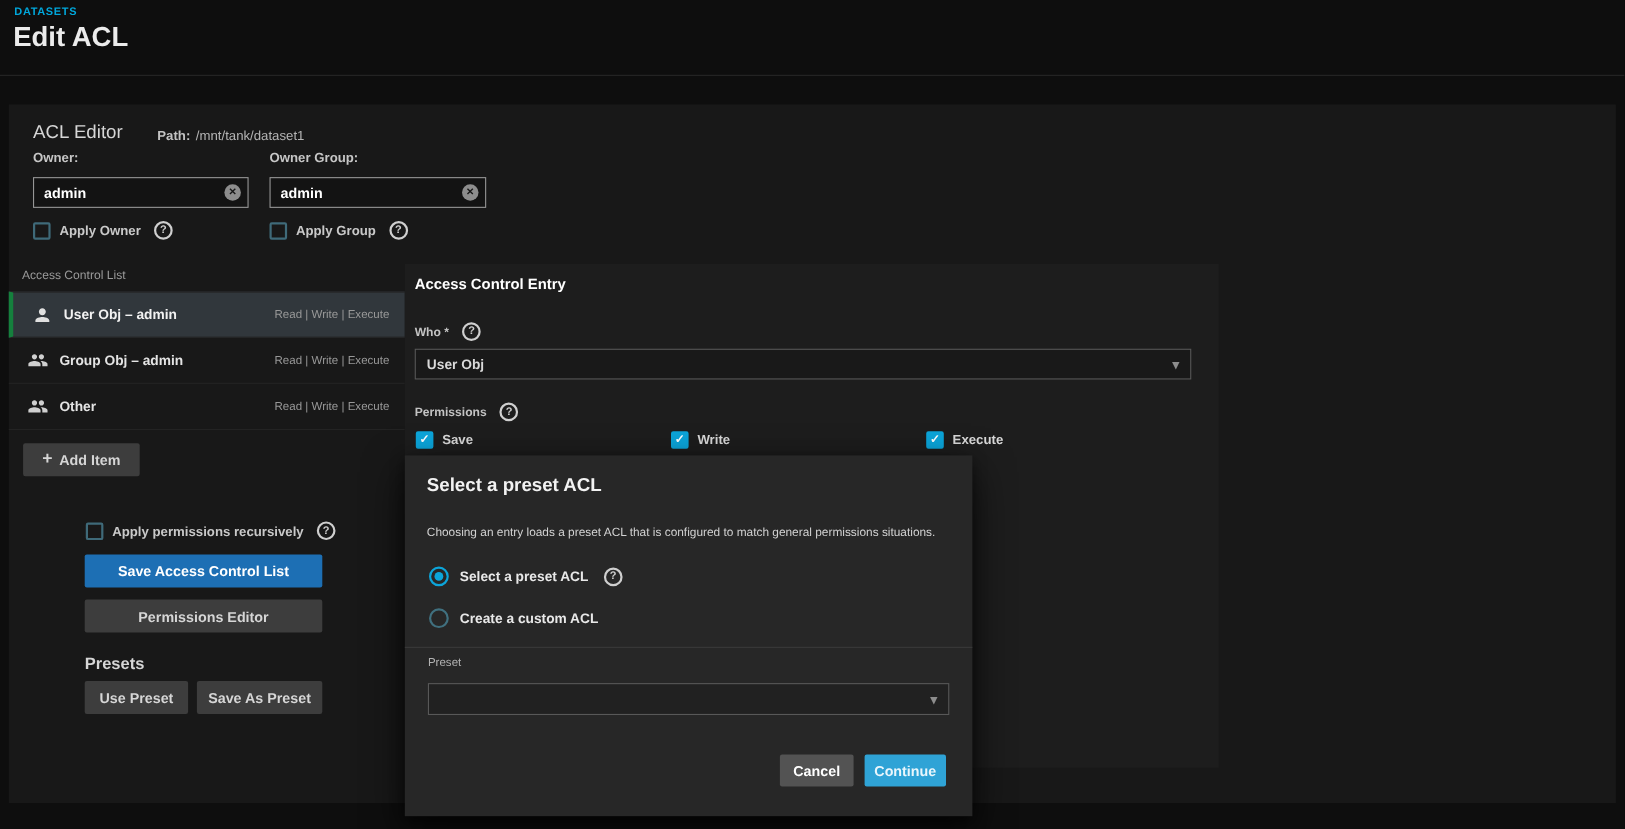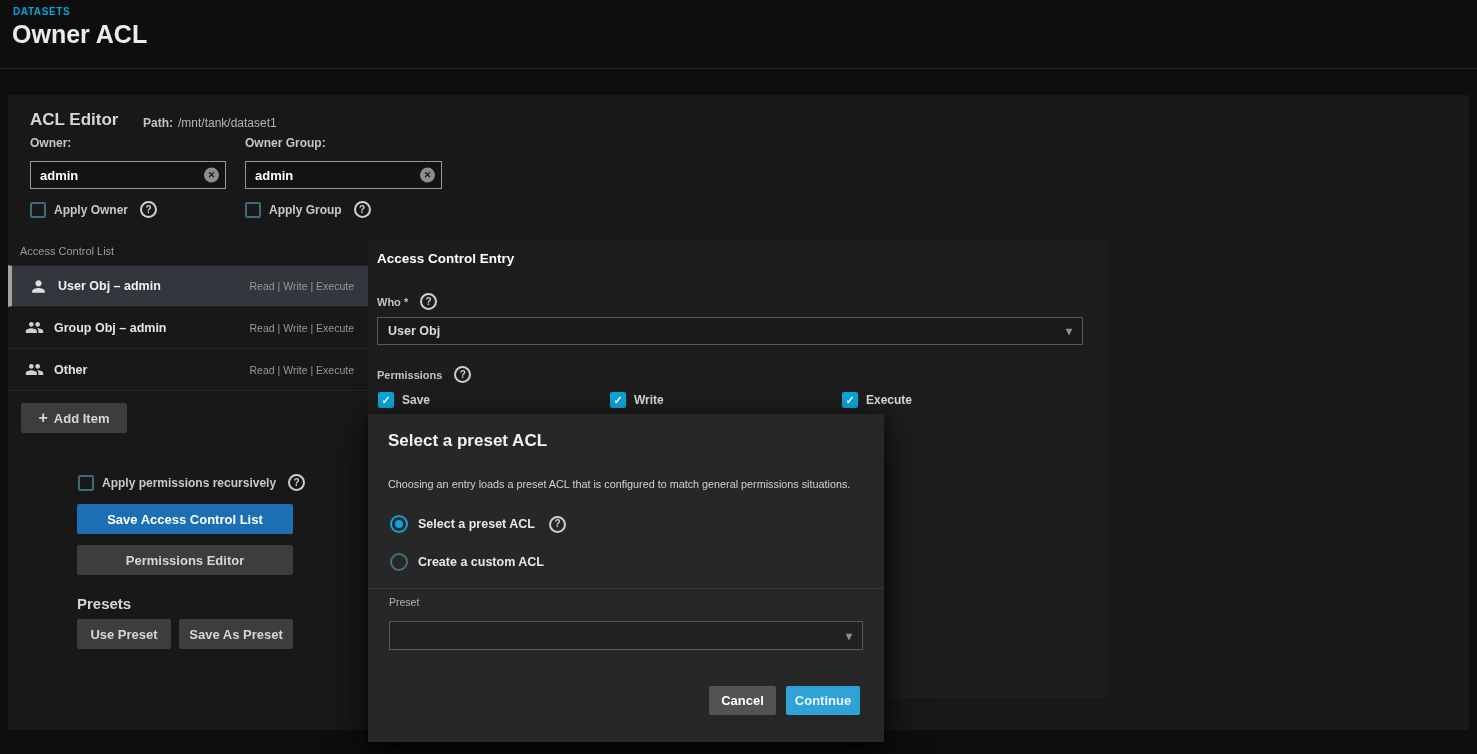--- a/index.html
+++ b/index.html
@@ -5,21 +5,21 @@
   * { margin:0; padding:0; box-sizing:border-box; }
   html,body { background:#0e0e0e; font-family:"Liberation Sans", sans-serif; }
   .stage { position:relative; width:1477px; height:754px; background:#0e0e0e; overflow:hidden; }
 
   .breadcrumb { position:absolute; left:13px; top:6px; font-size:10px; font-weight:bold; color:#00a6da; letter-spacing:.6px; cursor:pointer; text-decoration:none; }
   .page-title { position:absolute; left:12px; top:20px; font-size:25px; font-weight:bold; color:#ebebeb; }
   .top-divider { position:absolute; left:0; top:68px; width:100%; height:1px; background:#262626; }
 
   .card { position:absolute; left:8px; top:95px; width:1461px; height:635px; background:#181818; }
 
-  .sec-title { position:absolute; font-weight:bold; color:#d6d6d6; }
+  .sec-title { position:absolute; font-weight:normal; color:#d6d6d6; }
   .field-label { position:absolute; font-size:12px; font-weight:bold; color:#c6c6c6; }
 
   .path-line { position:absolute; left:135px; top:21px; font-size:12px; color:#b5b5b5; }
   .path-line .path-label { font-weight:bold; color:#c3c3c3; margin-right:5px; }
 
   .input-wrap { position:absolute; height:28px; }
   .text-input { width:100%; height:100%; background:#131313; border:1px solid #969696; color:#fff;
     font-family:"Liberation Sans",sans-serif; font-size:13px; font-weight:bold; padding:0 26px 0 9px; outline:none; }
   .clear-icon { position:absolute; right:7px; top:50%; transform:translateY(-50%); width:15px; height:15px; border-radius:50%;
     background:#8d8d8d; color:#161616; font-size:9px; font-weight:bold; display:flex; align-items:center; justify-content:center; cursor:pointer; line-height:1; }
@@ -29,21 +29,21 @@
     display:flex; align-items:center; justify-content:center; font-size:11px; font-weight:bold; cursor:pointer; flex:0 0 auto; line-height:1; }
   .checkbox.checked { background:#0ca5da; border-color:#0ca5da; color:#fff; }
   .check-label { font-size:12px; font-weight:bold; color:#c9c9c9; cursor:pointer; }
   .help-icon { width:17px; height:17px; border:2px solid #cfcfcf; border-radius:50%; color:#cfcfcf; font-size:10px; font-weight:bold;
     display:flex; align-items:center; justify-content:center; cursor:pointer; flex:0 0 auto; margin-left:4px; line-height:1; }
 
   .list-title { position:absolute; left:12px; top:150px; font-size:11px; color:#9a9a9a; }
   .acl-row { position:absolute; left:0; width:360px; height:42px; display:flex; align-items:center;
     padding:0 14px 0 16px; border-bottom:1px solid #232323; cursor:pointer; }
   .acl-row.first { border-top:1px solid #232323; }
-  .acl-row.selected { background:#31373c; border-left:4px solid #a3a3a3; }
+  .acl-row.selected { background:#31373c; border-left:4px solid #15803d; }
   .row-icon { width:20px; height:20px; display:flex; align-items:center; justify-content:center; flex:0 0 auto; }
   .row-label { font-size:12.5px; font-weight:bold; color:#e4e4e4; margin-left:10px; white-space:nowrap; }
   .acl-row.selected .row-label { color:#f2f2f2; }
   .row-perms { margin-left:auto; font-size:10.5px; color:#989898; white-space:nowrap; }
 
   .btn { position:absolute; display:flex; align-items:center; justify-content:center; gap:6px; font-size:13px; font-weight:bold;
     border-radius:2px; cursor:pointer; border:none; font-family:"Liberation Sans",sans-serif; }
   .btn-gray { background:#3d3d3d; color:#d6d6d6; }
   .btn-blue { background:#1d6fb4; color:#fff; }
   .btn-cyan { background:#2fa3d6; color:#eaf6fc; }
@@ -72,21 +72,21 @@
   .radio-label { font-size:12.5px; font-weight:bold; color:#e8e8e8; cursor:pointer; }
   .modal-divider { position:absolute; left:0; top:174px; width:100%; height:1px; background:#3a3a3a; }
   .preset-label { position:absolute; left:21px; top:182px; font-size:10.5px; color:#b2b2b2; }
 </style>
 </head>
 <body>
 
 <div class="stage">
 
   <a class="breadcrumb">DATASETS</a>
-  <div class="page-title">Owner ACL</div>
+  <div class="page-title">Edit ACL</div>
   <div class="top-divider"></div>
 
   <section class="card">
 
     <div class="sec-title" style="left:22px; top:15px; font-size:17px;">ACL Editor</div>
 
     <div class="path-line">
       <span class="path-label">Path:</span><span class="path-value">/mnt/tank/dataset1</span>
     </div>
 

